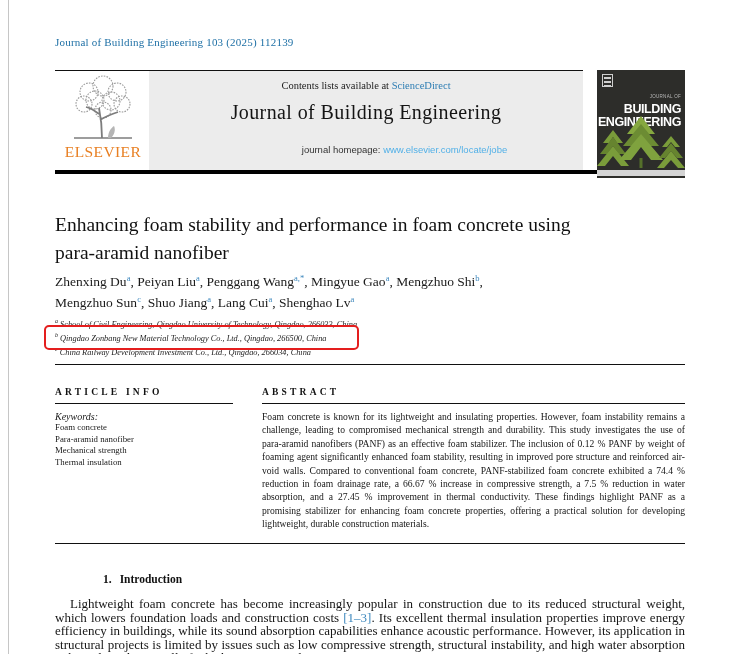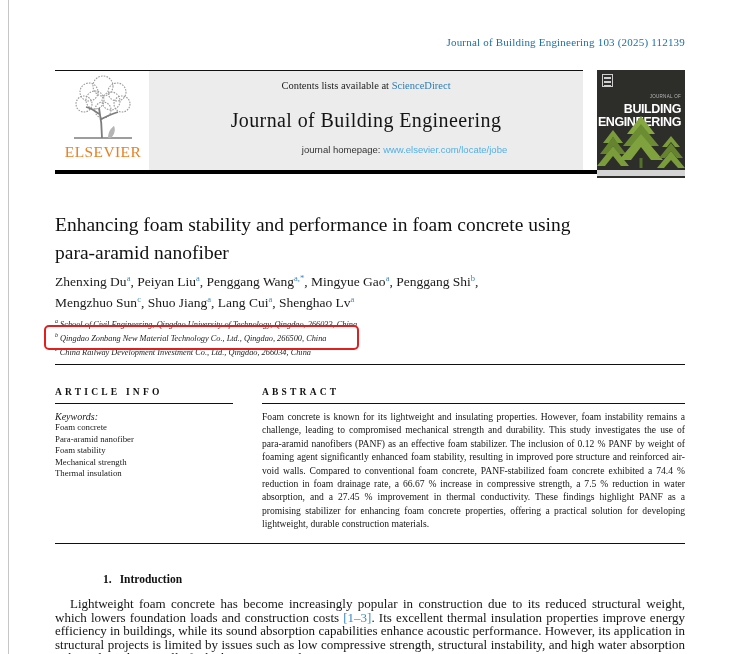--- a/index.html
+++ b/index.html
@@ -7,30 +7,30 @@
     width:729px;height:654px;position:relative;overflow:hidden;
     background:#ffffff;color:#1a1a1a;
     font-family:"Liberation Serif", serif;
   }
   .abs{position:absolute;}
 
   
   .page-edge-left{left:8px;top:0;width:1px;height:654px;background:#c6c6c6;}
 
   
-  .citation{left:55px;top:36px;width:630px;text-align:right;
+  .citation{left:55px;top:36px;width:630px;text-align:left;
     font-size:11px;color:#1d6fa5;letter-spacing:.2px;}
 
   
   .hdr-top-rule{left:55px;top:70px;width:528px;height:1.4px;background:#111;}
   .hdr-graybox{left:149px;top:71px;width:434px;height:99px;background:#ececec;}
   .contents-line{left:0;top:9px;width:434px;text-align:center;font-size:10.5px;color:#1c1c1c;}
   .contents-line .lnk{color:#2d7db3;}
   .journal-title{left:0;top:30px;width:434px;text-align:center;
-    font-size:20px;color:#141414;letter-spacing:.4px;font-weight:500;margin-top:8px;}
+    font-size:20px;color:#141414;letter-spacing:.4px;font-weight:500;}
   .homepage-line{left:0;top:73px;width:511px;text-align:center;font-size:10.5px;color:#333;
     font-family:"Liberation Sans", sans-serif;font-size:9.5px;}
   .homepage-line .lnk{color:#52b0e7;}
 
   .logo-block{left:58px;top:74px;width:90px;height:96px;text-align:center;}
   .logo-tree{display:block;margin:0 auto;}
   .elsevier-wordmark{display:block;margin-top:1px;color:#e87f22;font-size:15.5px;
     letter-spacing:.4px;font-weight:500;}
 
   .hdr-black-bar{left:55px;top:170px;width:630px;height:4px;background:#000;}
@@ -148,41 +148,40 @@
   </svg>
   <div class="cover-strip"></div>
 </div>
 
 <div class="abs art-title">
   <span>Enhancing foam stability and performance in foam concrete using</span><br>
   <span>para-aramid nanofiber</span>
 </div>
 
 <div class="abs authors">
-  <span class="au"><span>Zhenxing Du</span><sup>a</sup><span>, </span></span><span class="au"><span>Peiyan Liu</span><sup>a</sup><span>, </span></span><span class="au"><span>Penggang Wang</span><sup>a,*</sup><span>, </span></span><span class="au"><span>Mingyue Gao</span><sup>a</sup><span>, </span></span><span class="au"><span>Penggang Shi</span><sup>b</sup><span>,</span></span><br>
+  <span class="au"><span>Zhenxing Du</span><sup>a</sup><span>, </span></span><span class="au"><span>Peiyan Liu</span><sup>a</sup><span>, </span></span><span class="au"><span>Penggang Wang</span><sup>a,*</sup><span>, </span></span><span class="au"><span>Mingyue Gao</span><sup>a</sup><span>, </span></span><span class="au"><span>Mengzhuo Shi</span><sup>b</sup><span>,</span></span><br>
   <span class="au"><span>Mengzhuo Sun</span><sup>c</sup><span>, </span></span><span class="au"><span>Shuo Jiang</span><sup>a</sup><span>, </span></span><span class="au"><span>Lang Cui</span><sup>a</sup><span>, </span></span><span class="au"><span>Shenghao Lv</span><sup>a</sup><span></span></span>
 </div>
 
 <div class="abs affils">
   <div><sup>a</sup><span> School of Civil Engineering, Qingdao University of Technology, Qingdao, 266033, China</span></div>
   <div><sup>b</sup><span> Qingdao Zonbang New Material Technology Co., Ltd., Qingdao, 266500, China</span></div>
   <div><sup>c</sup><span> China Railway Development Investment Co., Ltd., Qingdao, 266034, China</span></div>
 </div>
 
 <div class="abs highlight-box"></div>
 
 <div class="abs rule-full-1"></div>
 
 <div class="abs sec-heading info-heading">ARTICLE INFO</div>
 <div class="abs info-rule"></div>
 <div class="abs kw-label">Keywords:</div>
 <div class="abs kw-list">
   <div>Foam concrete</div>
   <div>Para-aramid nanofiber</div>
-  <div>Foam stability</div>
   <div>Mechanical strength</div>
   <div>Thermal insulation</div>
 </div>
 
 <div class="abs sec-heading abs-heading">ABSTRACT</div>
 <div class="abs abs-rule"></div>
 <div class="abs abstract-text">Foam concrete is known for its lightweight and insulating properties. However, foam instability remains a challenge, leading to compromised mechanical strength and durability. This study investigates the use of para-aramid nanofibers (PANF) as an effective foam stabilizer. The inclusion of 0.12 % PANF by weight of foaming agent significantly enhanced foam stability, resulting in improved pore structure and reinforced air-void walls. Compared to conventional foam concrete, PANF-stabilized foam concrete exhibited a 74.4 % reduction in foam drainage rate, a 66.67 % increase in compressive strength, a 7.5 % reduction in water absorption, and a 27.45 % improvement in thermal conductivity. These findings highlight PANF as a promising stabilizer for enhancing foam concrete properties, offering a practical solution for developing lightweight, durable construction materials.</div>
 
 <div class="abs rule-full-2"></div>
 

